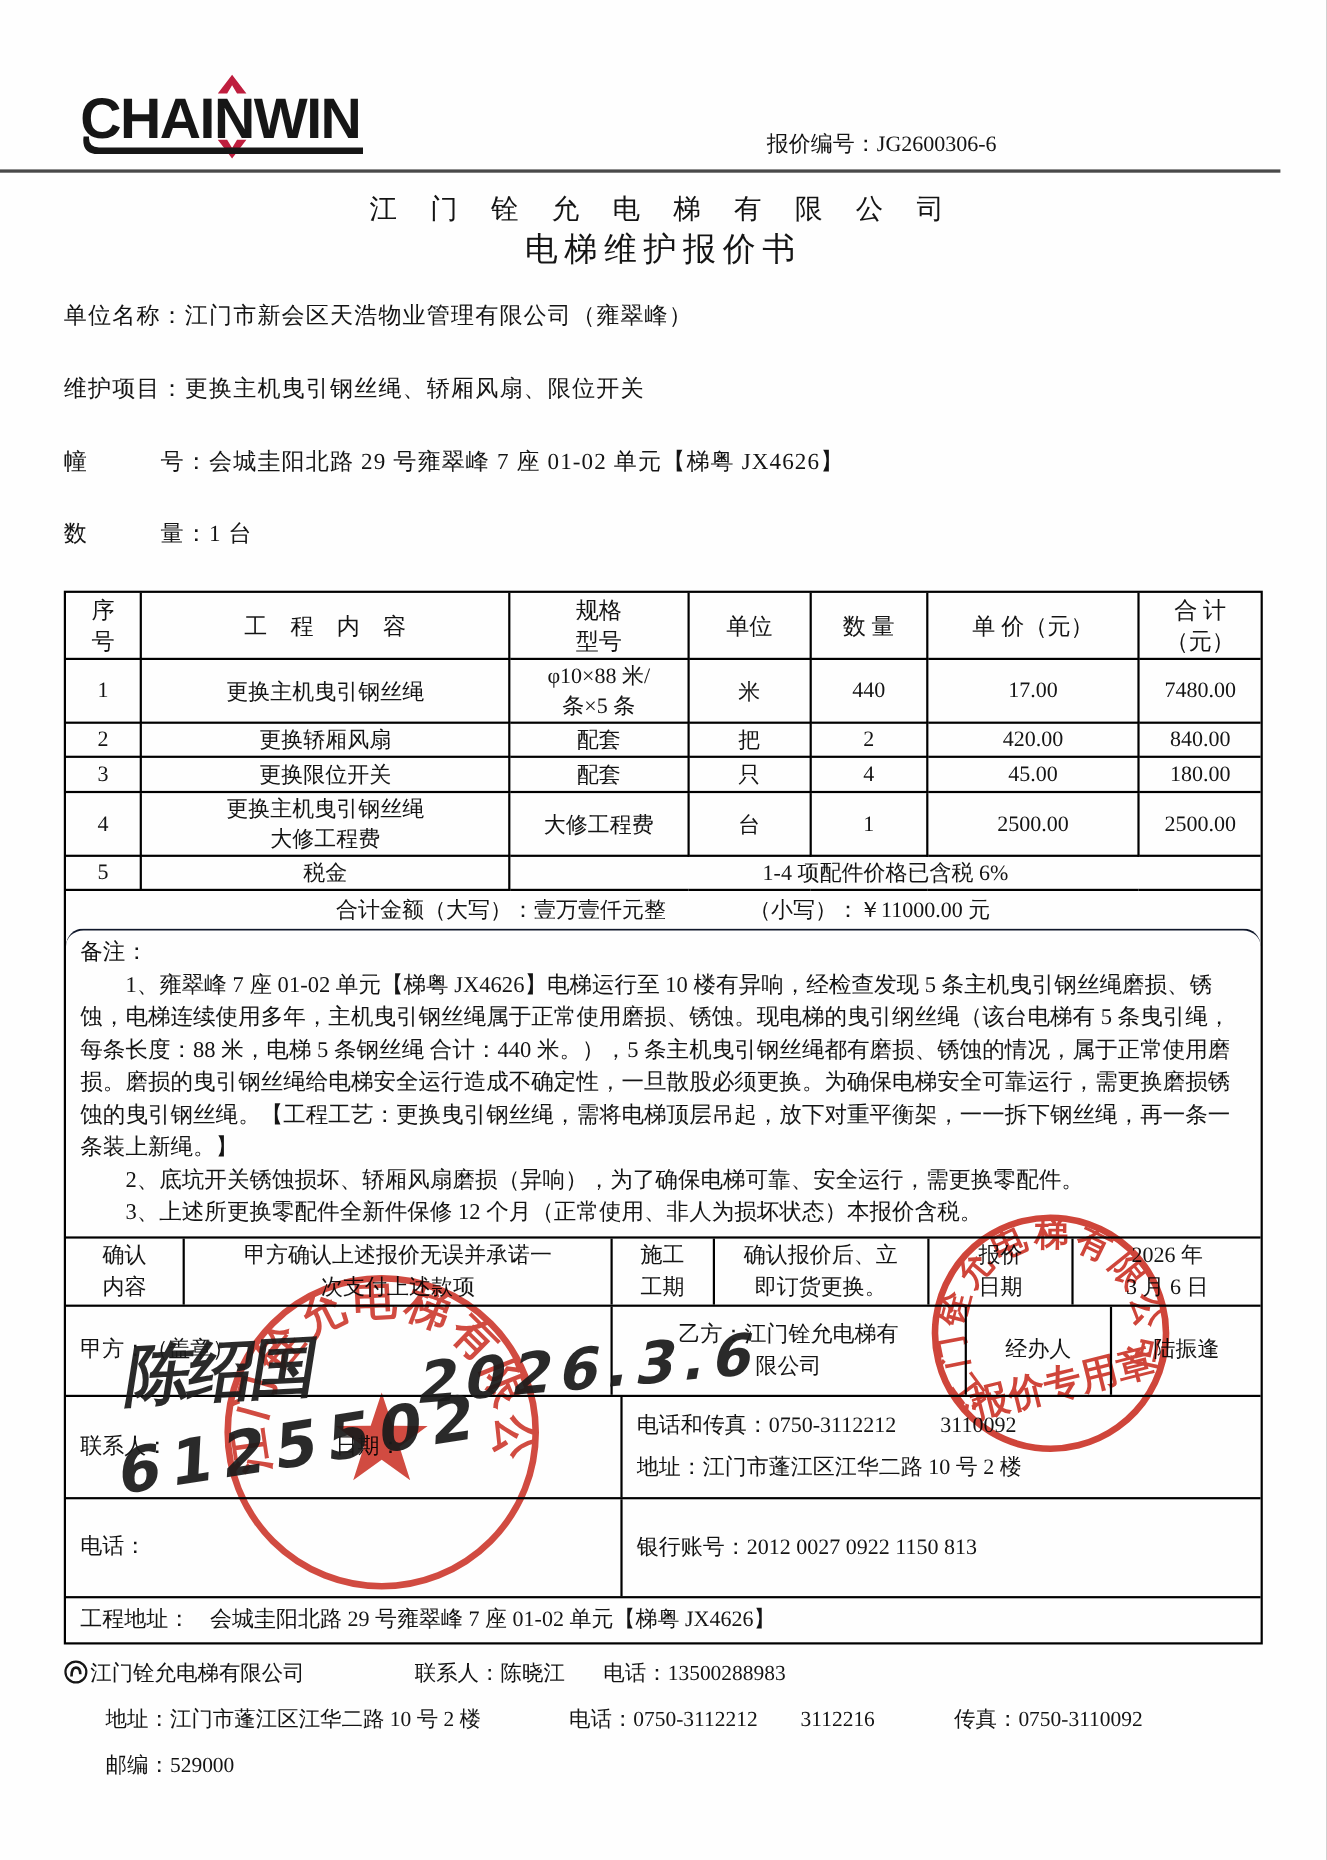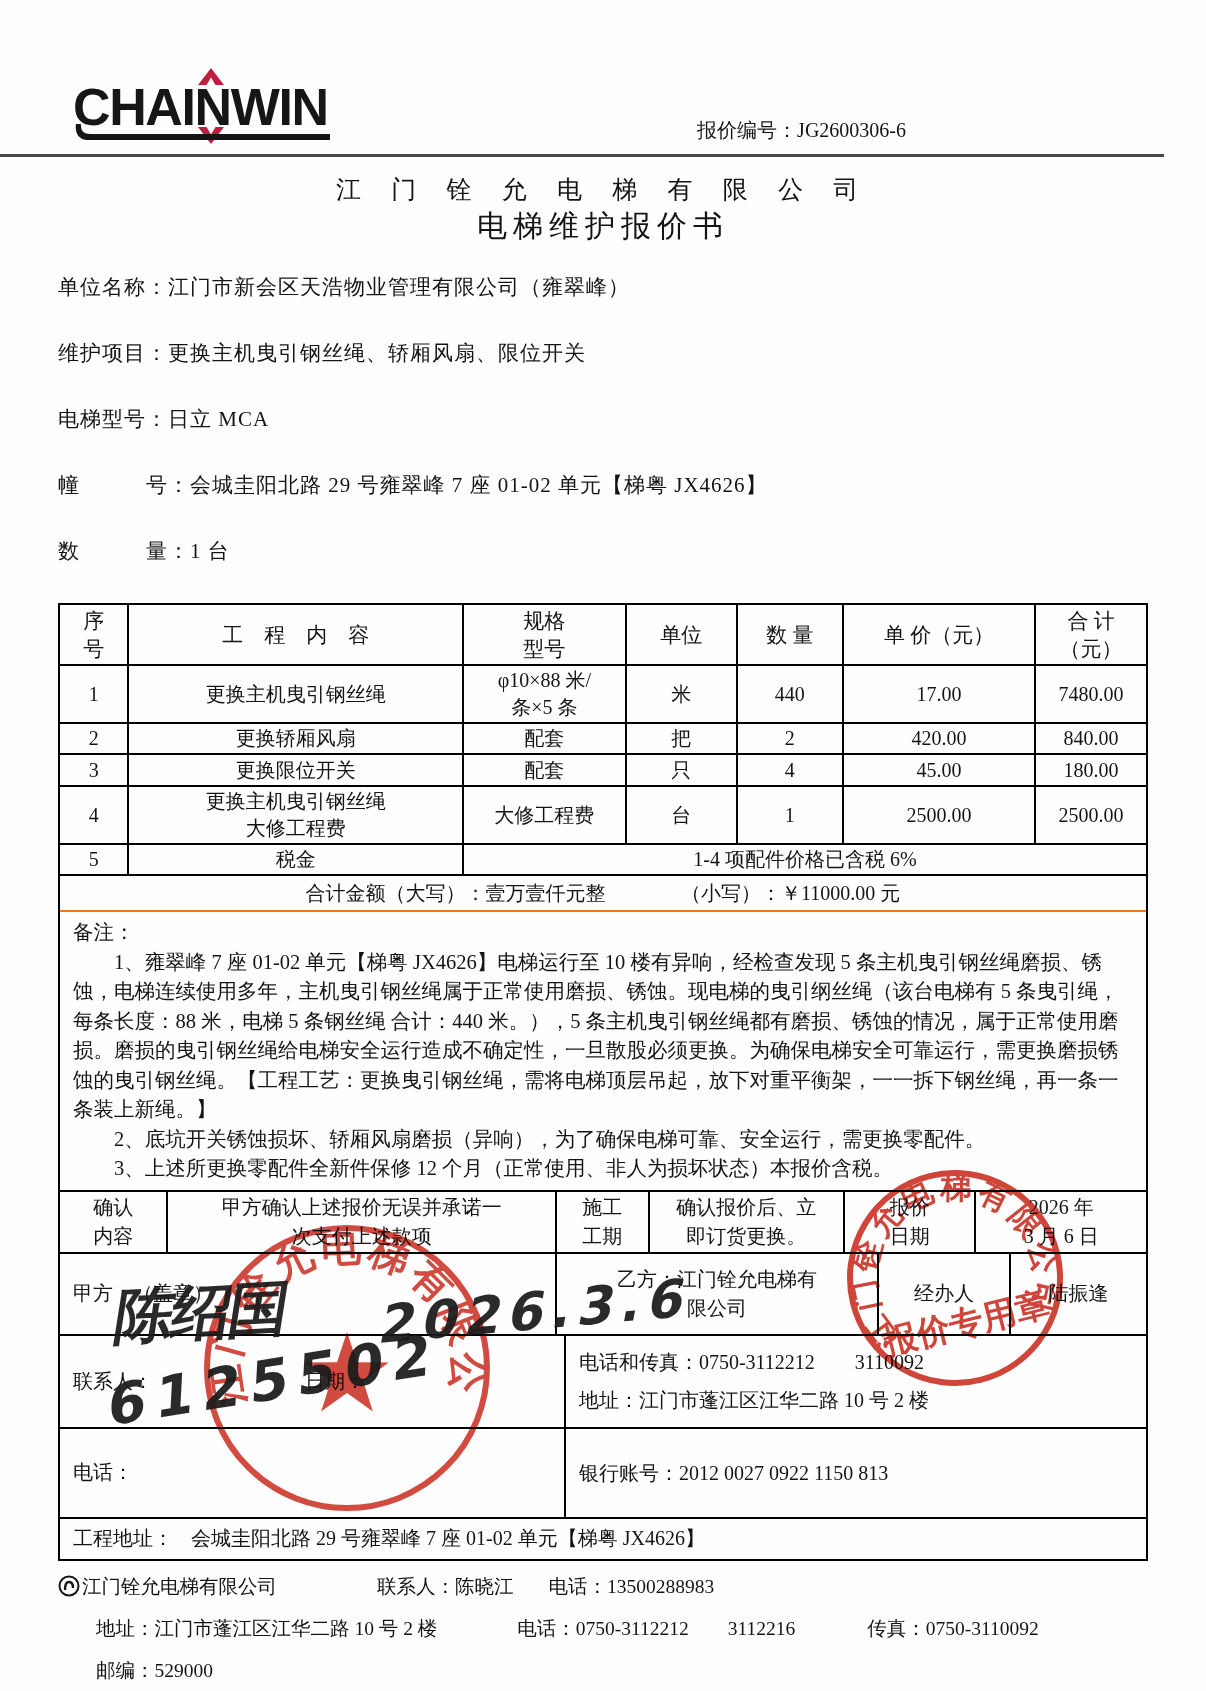--- a/index.html
+++ b/index.html
@@ -31,22 +31,22 @@
   table.items tr > :first-child { border-left: none; }
   table.items tr > :last-child { border-right: none; }
   table.items thead th { border-top: none; font-size: 21px; }
   .pre { white-space: pre-line; }
   .h-hdr { height: 60px; } .h-r1 { height: 58px; } .h-r2 { height: 30px; }
   .h-r3 { height: 32px; } .h-r4 { height: 58px; } .h-r5 { height: 30px; }
   tr.total-row td { border-bottom: none; height: 35px; }
   .total-flex { display: flex; align-items: center; padding-left: 22.5%; }
   .total-flex .xiaoxie { margin-left: 9%; }
   
-  .remarks { border-top: 2px solid #f97316; padding: 6px 13px 6px 13px;
-             min-height: 266px; font-size: 20.5px; line-height: 29.5px; }
+  .remarks { border-top: 2px solid #0f172a; padding: 6px 13px 6px 13px;
+             min-height: 266px; font-size: 20.5px; line-height: 29.5px; border-radius: 16px; }
   .remarks p { text-indent: 2em; }
   
   .crow { display: flex; border-top: 2px solid #000; align-items: stretch; }
   .ccell { border-left: 2px solid #000; display: flex; align-items: center;
            justify-content: center; text-align: center; font-size: 20px;
            line-height: 29px; padding: 2px 4px; }
   .ccell:first-child { border-left: none; }
   .ccell.left { justify-content: flex-start; text-align: left; padding-left: 13px; }
   .r1 { height: 62px; } .r2 { height: 82px; } .r3 { height: 93px; }
   .r4 { height: 90px; } .r5 { height: 42px; }
@@ -100,23 +100,20 @@
 
   <div class="company-title">江 门 铨 允 电 梯 有 限 公 司</div>
   <div class="doc-title">电梯维护报价书</div>
 
   <div class="info">
     <div class="info-row">
       <span class="lab">单位名称：</span><span class="val">江门市新会区天浩物业管理有限公司（雍翠峰）</span>
     </div>
     <div class="info-row">
       <span class="lab">维护项目：</span><span class="val">更换主机曳引钢丝绳、轿厢风扇、限位开关</span>
-    </div>
-    <div class="info-row">
-      <span class="lab">电梯型号：</span><span class="val">日立 MCA</span>
     </div>
     <div class="info-row">
       <span class="lab">幢　　　号：</span><span class="val">会城圭阳北路 29 号雍翠峰 7 座 01-02 单元【梯粤 JX4626】</span>
     </div>
     <div class="info-row">
       <span class="lab">数　　　量：</span><span class="val">1 台</span>
     </div>
   </div>
 
   <div class="doc-box">

